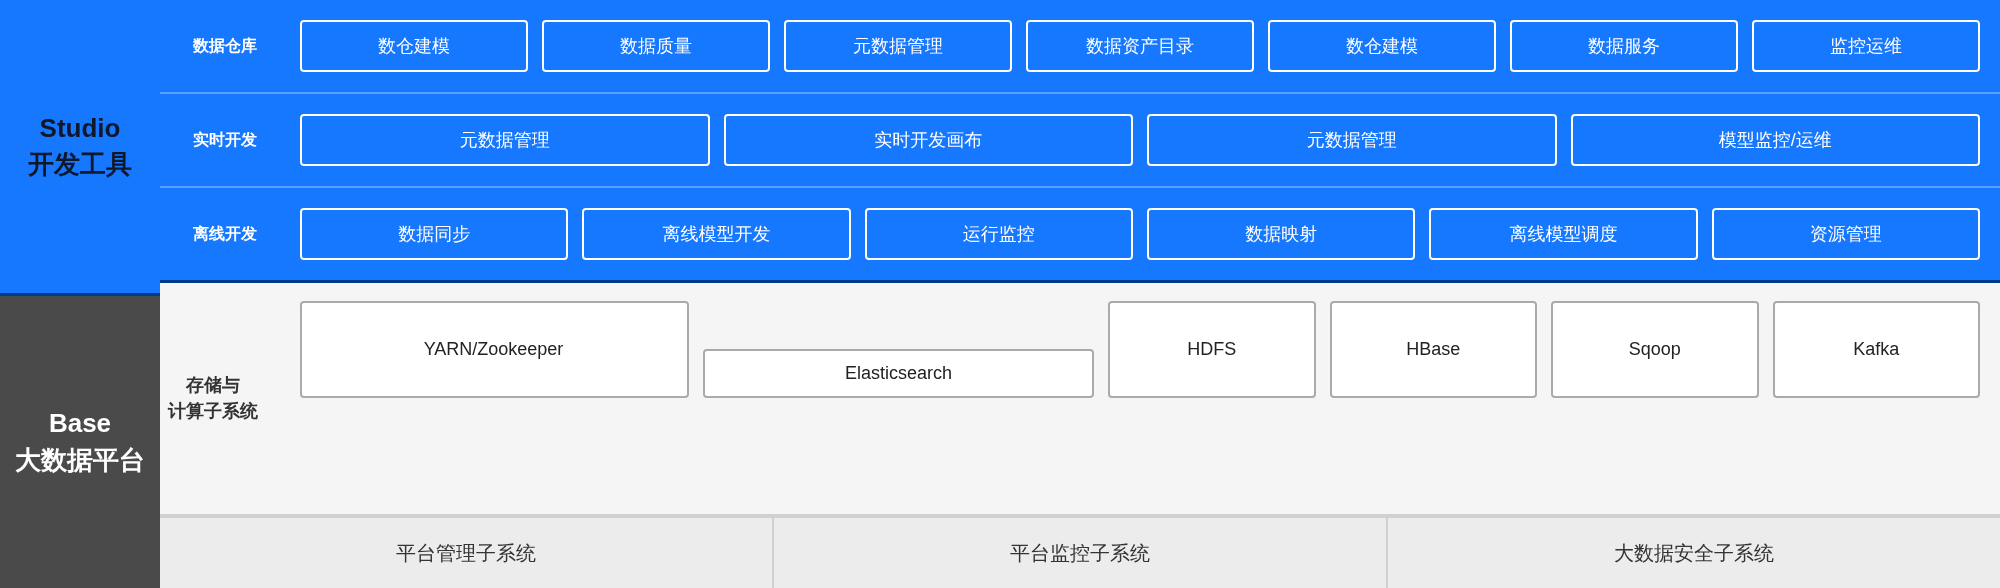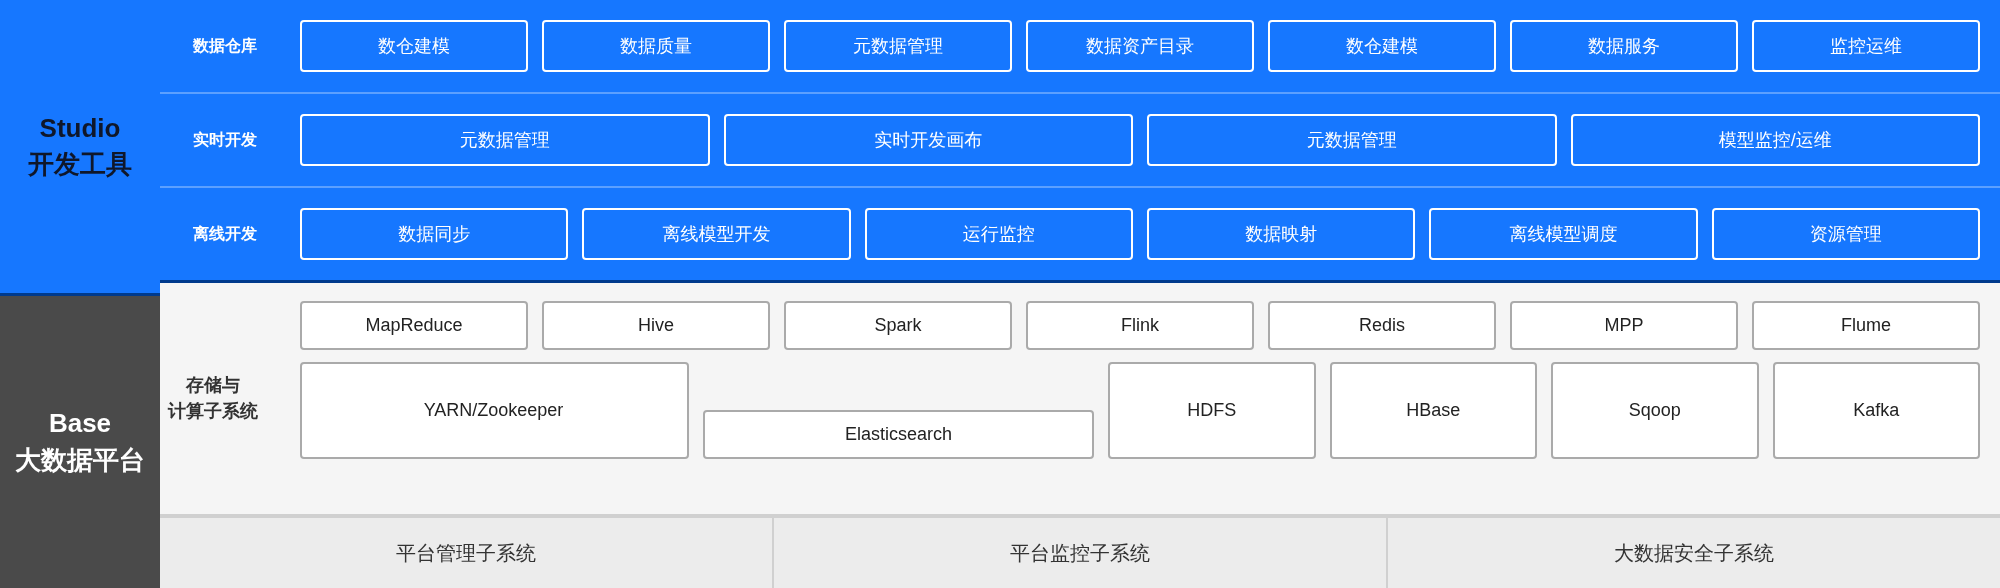--- a/index.html
+++ b/index.html
@@ -256,29 +256,20 @@
 
       <div class="base-compute-row">
         <div class="base-row-label">
           <div>
             <div>存储与</div>
             <div>计算子系统</div>
           </div>
         </div>
         <div class="base-row-items">
 
-          <div class="base-items-row">
-            <div class="base-item-box">MapReduce</div>
-            <div class="base-item-box">Hive</div>
-            <div class="base-item-box">Spark</div>
-            <div class="base-item-box">Flink</div>
-            <div class="base-item-box">Redis</div>
-            <div class="base-item-box">MPP</div>
-            <div class="base-item-box">Flume</div>
-          </div>
 
           <div class="base-items-row">
             <div class="base-item-box" style="flex:2;padding-left:8px;">YARN/Zookeeper</div>
             <div class="base-item-box" style="flex:2;margin-top:48px;">Elasticsearch</div>
             <div class="base-item-box">HDFS</div>
             <div class="base-item-box">HBase</div>
             <div class="base-item-box">Sqoop</div>
             <div class="base-item-box">Kafka</div>
           </div>
         </div>

